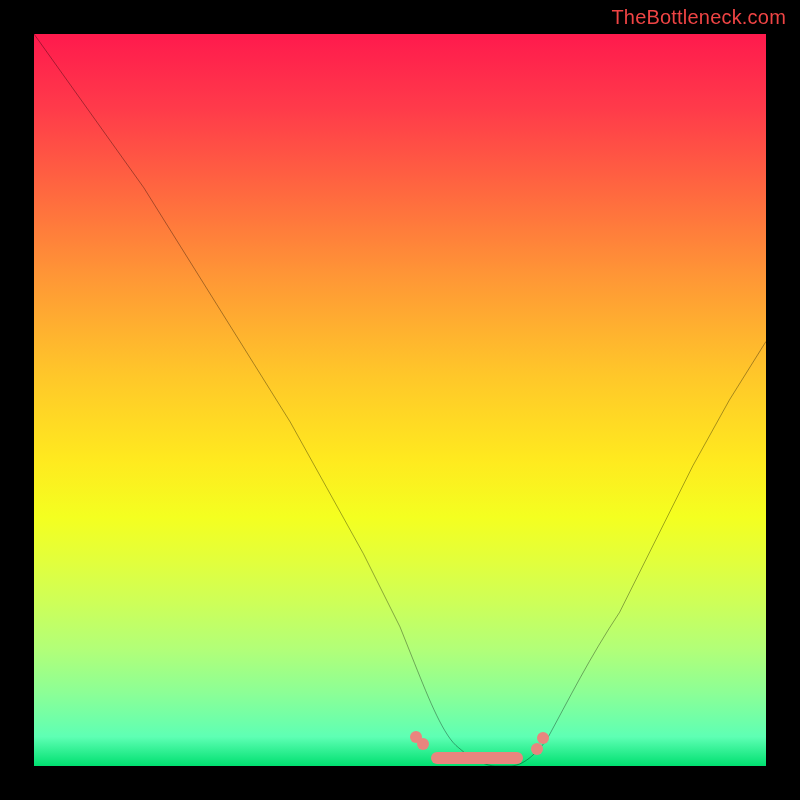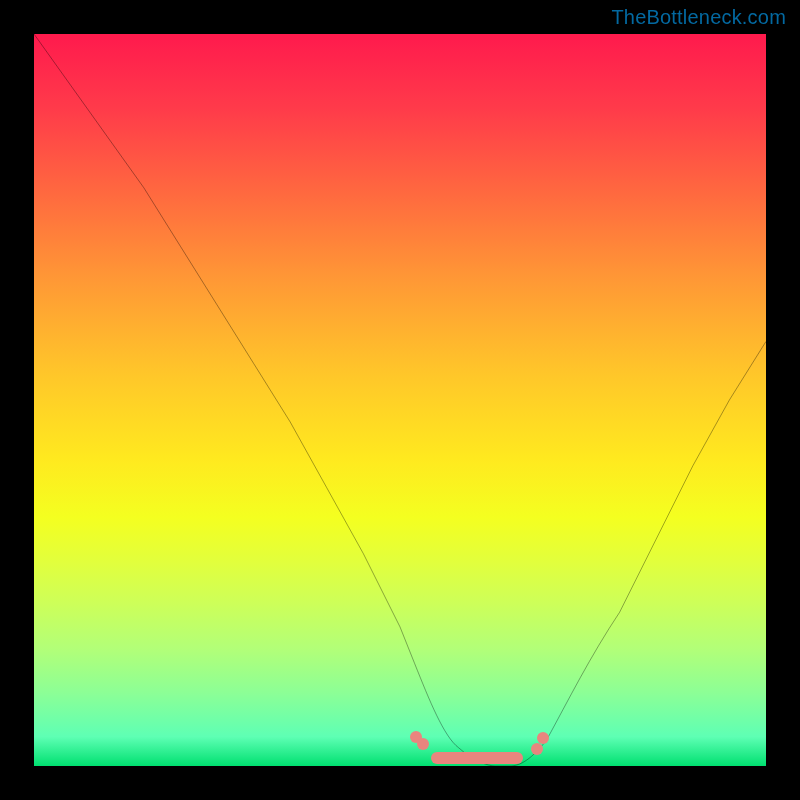--- a/index.html
+++ b/index.html
@@ -14,21 +14,21 @@
   .frame {
     position: relative;
     width: 800px;
     height: 800px;
     background: #000;
   }
   .watermark {
     position: absolute;
     top: 6px;
     right: 14px;
-    color: #0369a1;
+    color: #ef4444;
     font-size: 20px;
     font-weight: 400;
     letter-spacing: 0.2px;
     z-index: 5;
   }
   .plot {
     position: absolute;
     left: 34px;
     top: 34px;
     width: 732px;

